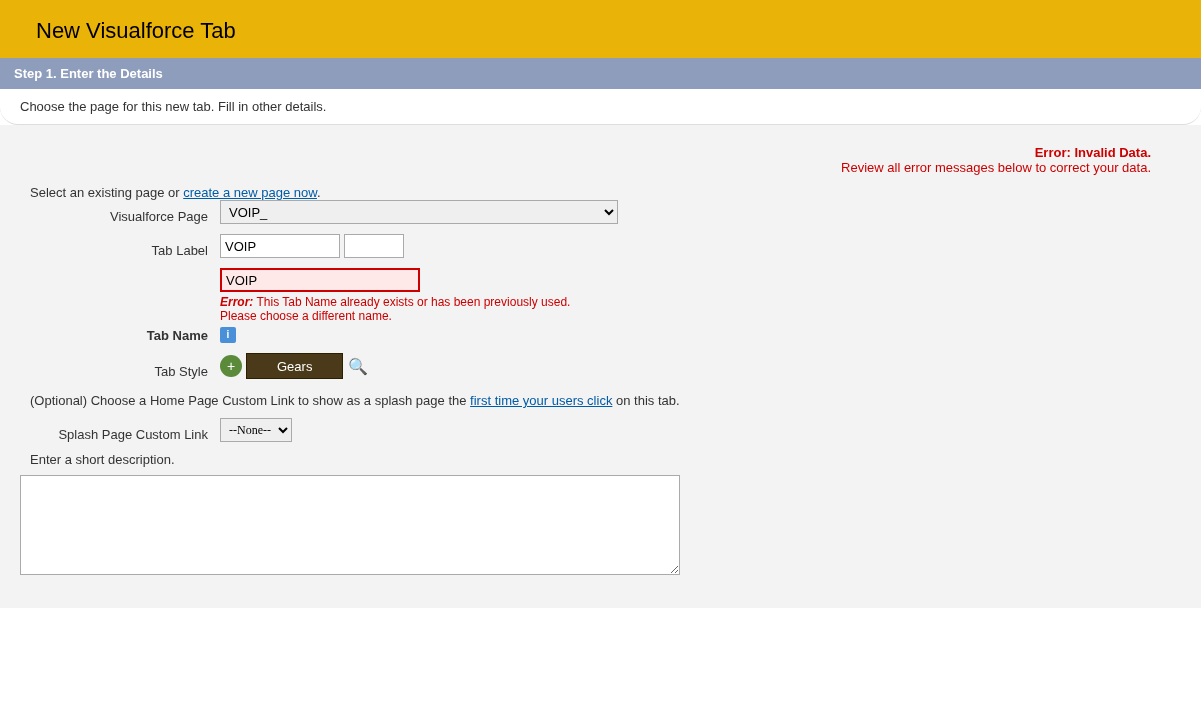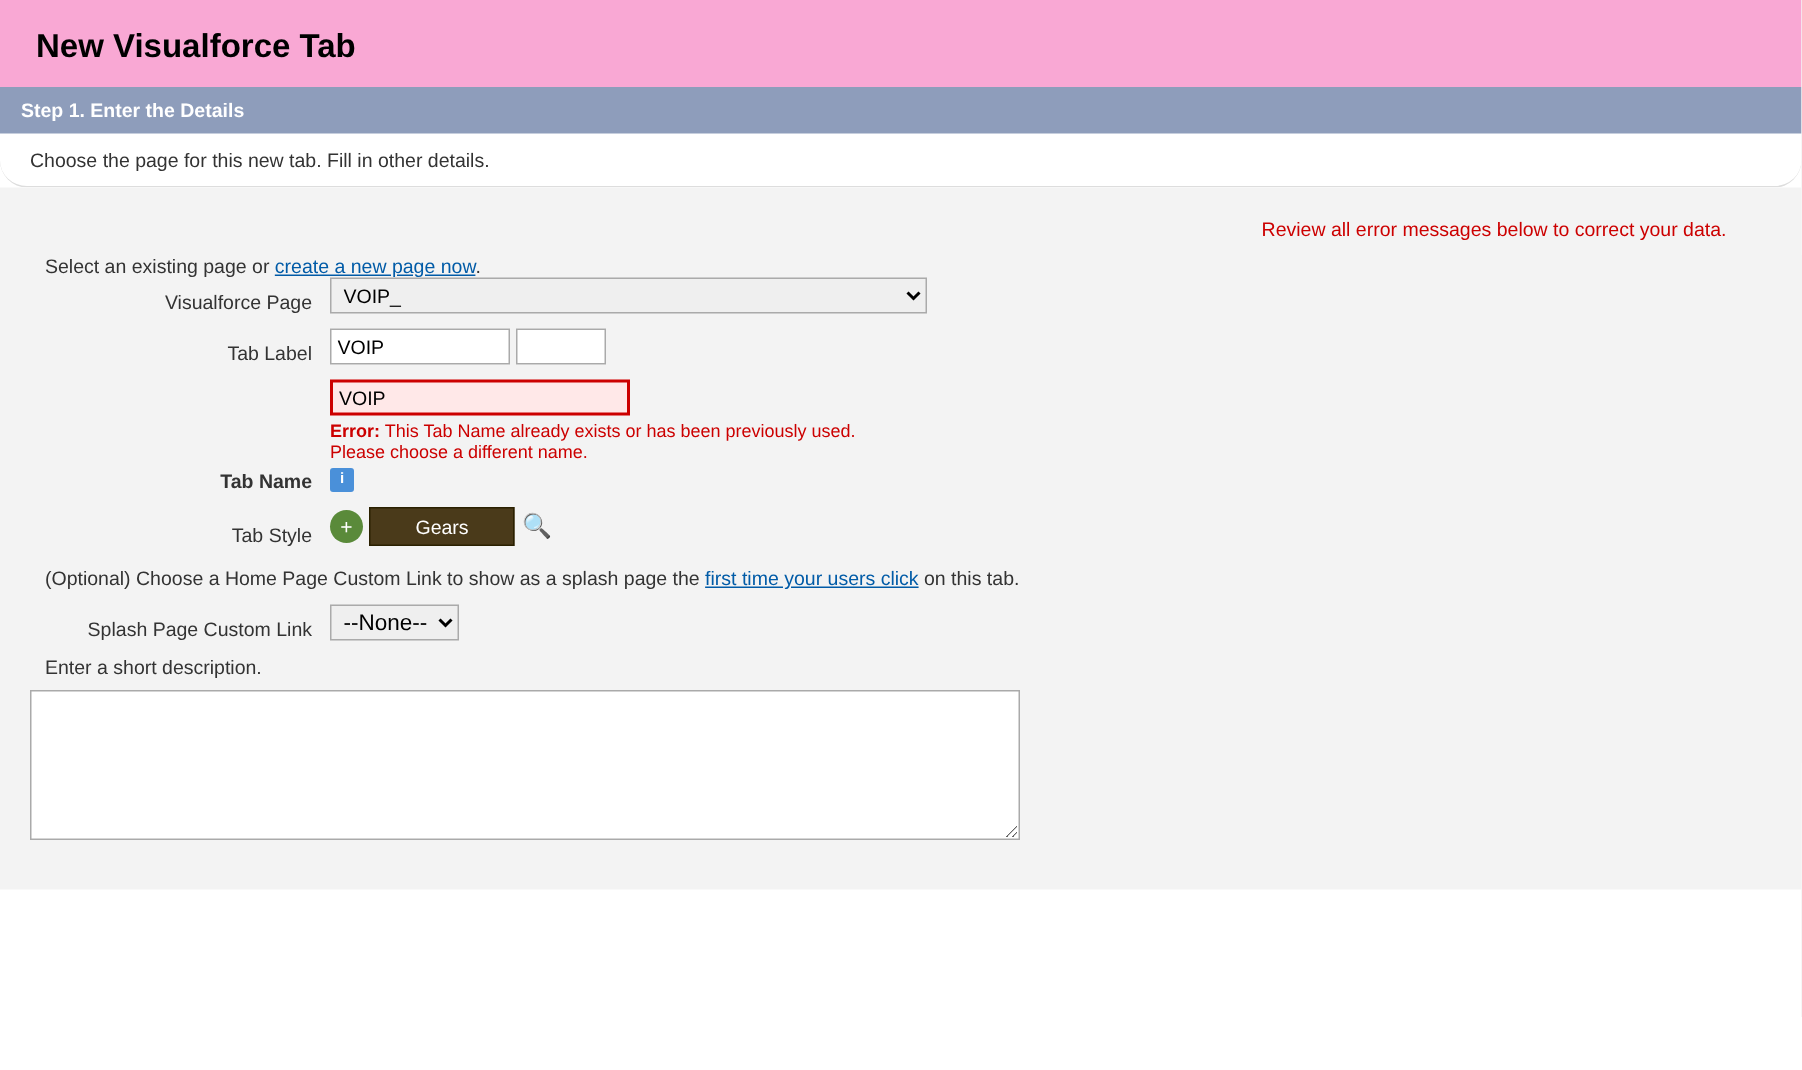--- a/index.html
+++ b/index.html
@@ -10,24 +10,24 @@
       color: #333;
     }
     .page-wrapper {
       background: #fff;
       min-height: 713px;
       max-width: 1201px;
       margin: 0 auto;
     }
     .page-title {
       font-size: 22px;
-      font-weight: bold;
-      padding: 18px 20px 14px 24px;
+      font-weight: normal;
+      padding: 18px 20px 14px 36px;
       color: #000;
-      background: #f9a8d4;
+      background: #eab308;
     }
     .step-header {
       background: #8e9dbb;
       color: #fff;
       font-weight: bold;
       padding: 8px 14px;
       font-size: 13px;
     }
     .intro-text {
       padding: 10px 20px;
@@ -120,20 +120,21 @@
       padding: 2px 4px;
       width: 200px;
     }
     .tab-name-error {
       color: #c00;
       font-size: 12px;
       margin-top: 3px;
     }
     .tab-name-error .error-label {
       font-weight: bold;
+      font-style: italic;
     }
     .info-icon {
       display: inline-block;
       background: #4a90d9;
       color: #fff;
       font-size: 10px;
       font-weight: bold;
       width: 16px;
       height: 16px;
       border-radius: 2px;
@@ -168,23 +169,24 @@
     .optional-text {
       color: #333;
       font-size: 13px;
       margin: 14px 0 10px 10px;
     }
     .optional-text a {
       color: #015ba7;
     }
     .splash-select {
       height: 24px;
-      font-size: 15px;
-      border: 1px solid #aaa;
-      padding: 2px 4px;
+      font-size: 12px;
+      border: 1px solid #aaa;
+      padding: 2px 4px;
+      font-family: Liberation Serif, serif;
     }
     .enter-desc-text {
       font-size: 13px;
       color: #333;
       margin: 10px 0 8px 10px;
     }
     .desc-textarea {
       width: 660px;
       height: 100px;
       font-size: 13px;
@@ -220,20 +222,21 @@
 
   <div class="step-header">Step 1. Enter the Details</div>
 
   <div class="intro-text">
     <span>Choose the page for this new tab. Fill in other details.</span>
   </div>
 
   <div class="form-section">
 
     <div class="error-box">
+      <div class="error-title">Error: Invalid Data.</div>
       <div>Review all error messages below to correct your data.</div>
     </div>
 
     <div class="select-existing">
       <span>Select an existing page or </span><a href="#">create a new page now</a><span>.</span>
     </div>
 
     <div class="form-row">
       <div class="form-label">Visualforce Page</div>
       <div class="form-input-area">

